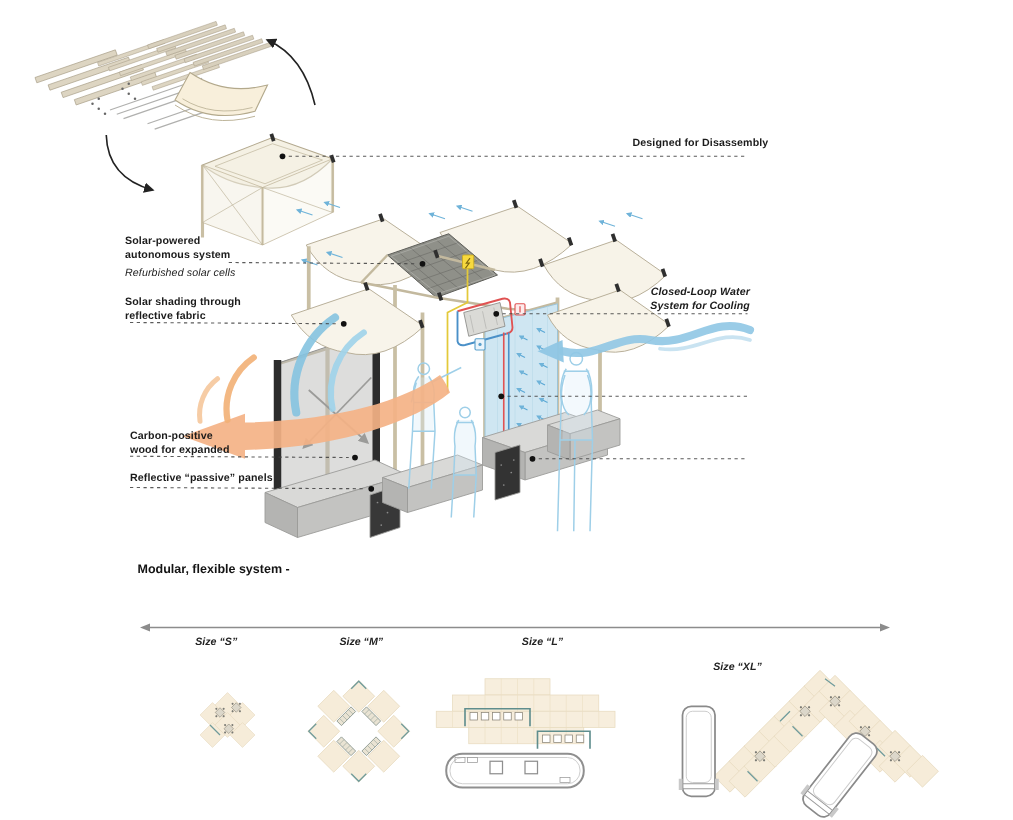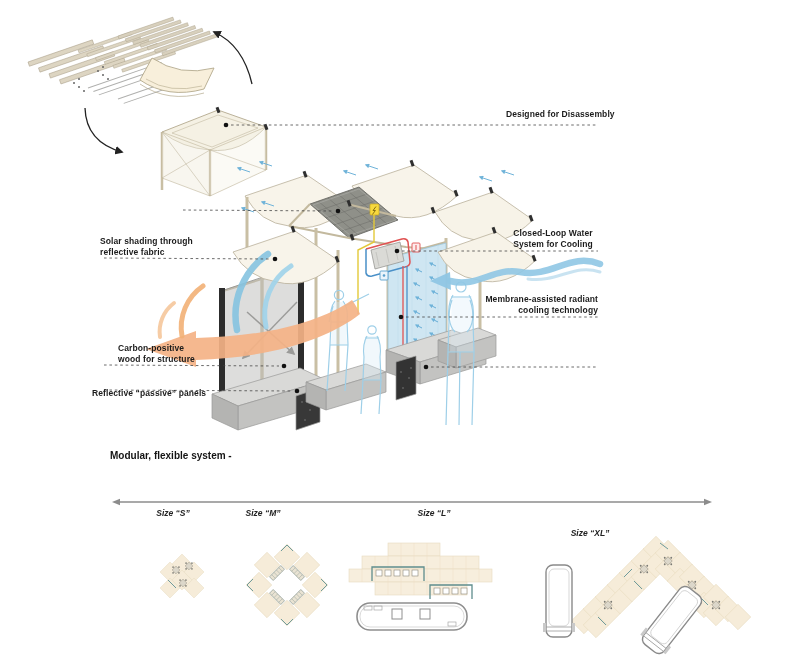--- a/index.html
+++ b/index.html
@@ -1,21 +1,21 @@
 <!DOCTYPE html>
 <html><head>
 <meta charset="utf-8">
 <style>
   html,body{margin:0;padding:0;background:#ffffff;}
   .canvas{position:relative;width:810px;height:656px;background:#fff;overflow:hidden;
           font-family:"Liberation Sans",sans-serif;}
   .art{position:absolute;left:0;top:0;}
   .lab{position:absolute;font:700 8.5px/11px "Liberation Sans",sans-serif;color:#1b1b1b;letter-spacing:.1px;}
   .lab .sub{font-style:italic;font-weight:400;margin-top:4px;color:#222;}
-  .lab.center{text-align:center;}
+  .lab.center{text-align:right;font-style:italic;}
   .lab.right{text-align:right;}
   .title{position:absolute;font:700 10px/12px "Liberation Sans",sans-serif;color:#141414;}
   .subtitle{position:absolute;font:400 8.5px/11px "Liberation Sans",sans-serif;color:#2e2e2e;}
   .size-label{position:absolute;top:508px;width:80px;text-align:center;
               font:italic 700 8.5px/11px "Liberation Sans",sans-serif;color:#232323;}
 </style>
 </head>
 <body>
 
 <div class="canvas">
@@ -484,46 +484,47 @@
     </g>
     <use href="#veh" transform="translate(559,601)"></use>
     <use href="#veh" transform="translate(672,620) rotate(38)"></use>
   </g>
 </svg>
 
 <div class="lab" style="left:506px;top:109px;">
   <div>Designed for Disassembly</div>
 </div>
 
+<div class="lab" style="left:100px;top:187px;">
+  <div>Solar-powered</div>
+  <div>autonomous system</div>
+  <div class="sub">Refurbished solar cells</div>
+</div>
 
 <div class="lab" style="left:100px;top:236px;">
   <div>Solar shading through</div>
   <div>reflective fabric</div>
 </div>
 
 <div class="lab center" style="left:506px;top:228px;width:94px;">
   <div>Closed-Loop Water</div>
   <div>System for Cooling</div>
 </div>
 
-<div class="lab right" style="left:440px;top:294px;width:158px;">
-  <div>Membrane-assisted radiant</div>
-  <div>cooling technology</div>
-</div>
-
-<div class="lab" style="left:118px;top:343px;">
+
+<div class="lab" style="left:104px;top:343px;">
   <div>Carbon-positive</div>
-  <div>wood for structure</div>
-</div>
-
-<div class="lab" style="left:92px;top:377px;margin-top:11px;">
+  <div>wood for expanded</div>
+</div>
+
+<div class="lab" style="left:104px;top:377px;">
   <div>Reflective “passive” panels</div>
 </div>
 
 
 <div class="title" style="left:110px;top:450px;">Modular, flexible system -</div>
 
 <div class="size-label" style="left:133px;">Size “S”</div>
-<div class="size-label" style="left:223px;">Size “M”</div>
+<div class="size-label" style="left:249px;">Size “M”</div>
 <div class="size-label" style="left:394px;">Size “L”</div>
 <div class="size-label" style="left:550px;margin-top:20px;">Size “XL”</div>
 
 </div>
 
 </body></html>

